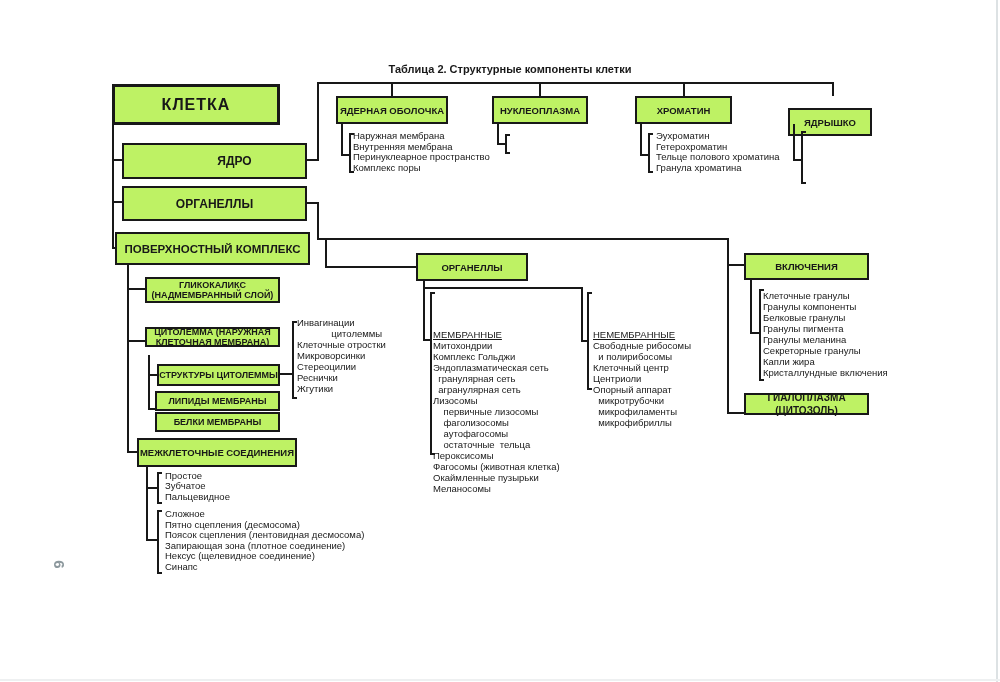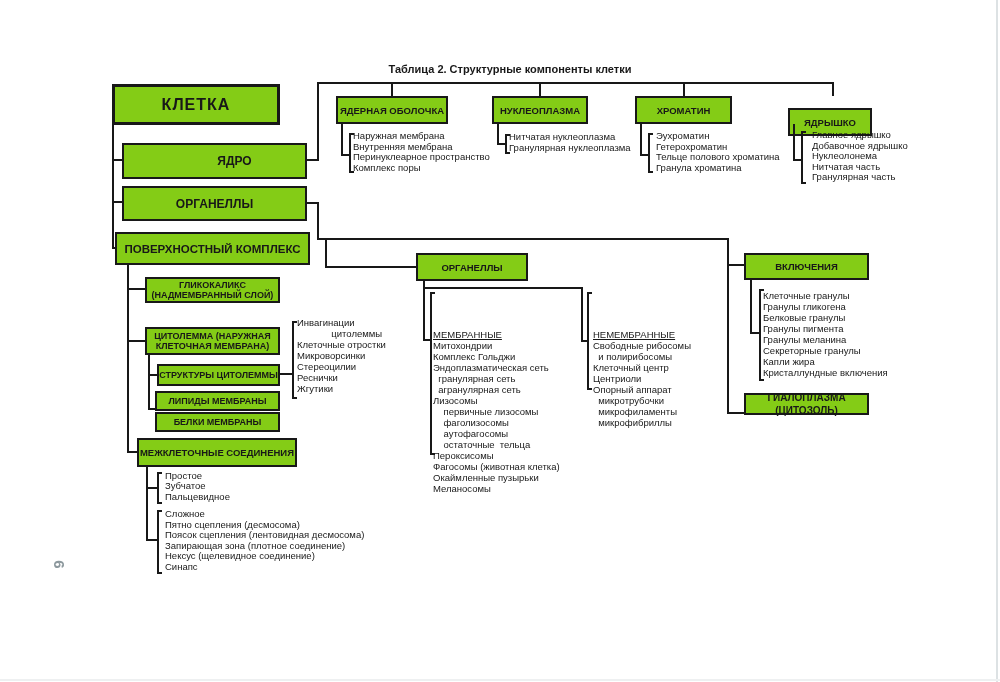--- a/index.html
+++ b/index.html
@@ -1,19 +1,19 @@
 <!DOCTYPE html>
 <html><head>
 <meta charset="utf-8">
 <style>
   html,body{margin:0;padding:0;background:#ffffff;}
   .page{position:relative;width:1000px;height:682px;background:#ffffff;overflow:hidden;
         font-family:"Liberation Sans",sans-serif;color:#181818;}
   .title{position:absolute;font-weight:bold;font-size:11px;text-align:center;}
-  .box{position:absolute;border:2.5px solid #181818;background:#84cc16;
+  .box{position:absolute;border:2.5px solid #181818;background:#bef264;
        display:flex;align-items:center;justify-content:center;text-align:center;
        font-weight:bold;white-space:pre-line;box-sizing:border-box;}
   .ln{position:absolute;background:#181818;}
   .br{position:absolute;width:5px;box-sizing:border-box;
       border-left:2px solid #181818;border-top:2px solid #181818;border-bottom:2px solid #181818;}
   .list{position:absolute;font-weight:normal;font-size:9.5px;line-height:11px;}
   .list div{white-space:pre;}
   .u{text-decoration:underline;margin-top:41px;}
   .lh106{line-height:10.6px;}
   .lh104{line-height:10.4px;}
@@ -34,54 +34,43 @@
   <div class="box" style="left:122px;top:186px;width:185px;height:35px;font-size:12px;">ОРГАНЕЛЛЫ</div>
   <div class="box" style="left:115px;top:232px;width:195px;height:33px;font-size:11.5px;">ПОВЕРХНОСТНЫЙ КОМПЛЕКС</div>
 
   <div class="box" style="left:336px;top:96px;width:112px;height:28px;font-size:9.5px;">ЯДЕРНАЯ ОБОЛОЧКА</div>
   <div class="box" style="left:492px;top:96px;width:96px;height:28px;font-size:9.5px;">НУКЛЕОПЛАЗМА</div>
   <div class="box" style="left:635px;top:96px;width:97px;height:28px;font-size:9.5px;">ХРОМАТИН</div>
   <div class="box" style="left:788px;top:96px;width:84px;height:28px;font-size:9.5px;margin-top:12px;">ЯДРЫШКО</div>
 
   <div class="box" style="left:145px;top:277px;width:135px;height:26px;font-size:9px;line-height:10.5px;">ГЛИКОКАЛИКС
 (НАДМЕМБРАННЫЙ СЛОЙ)</div>
-  <div class="box" style="left:145px;top:327px;width:135px;height:28px;font-size:9px;line-height:10.5px;">ЦИТОЛЕММА (НАРУЖНАЯ
+  <div class="box" style="left:145px;top:327px;width:135px;height:20px;font-size:9px;line-height:10.5px;">ЦИТОЛЕММА (НАРУЖНАЯ
 КЛЕТОЧНАЯ МЕМБРАНА)</div>
   <div class="box" style="left:157px;top:364px;width:123px;height:22px;font-size:9px;">СТРУКТУРЫ ЦИТОЛЕММЫ</div>
   <div class="box" style="left:155px;top:391px;width:125px;height:20px;font-size:9px;">ЛИПИДЫ МЕМБРАНЫ</div>
   <div class="box" style="left:155px;top:412px;width:125px;height:20px;font-size:9px;">БЕЛКИ МЕМБРАНЫ</div>
   <div class="box" style="left:137px;top:438px;width:160px;height:29px;font-size:9.5px;">МЕЖКЛЕТОЧНЫЕ СОЕДИНЕНИЯ</div>
 
   <div class="box" style="left:416px;top:253px;width:112px;height:28px;font-size:9.5px;">ОРГАНЕЛЛЫ</div>
   <div class="box" style="left:744px;top:253px;width:125px;height:27px;font-size:9.5px;">ВКЛЮЧЕНИЯ</div>
   <div class="box" style="left:744px;top:393px;width:125px;height:22px;font-size:10px;line-height:13px;">ГИАЛОПЛАЗМА
 (ЦИТОЗОЛЬ)</div>
 
   <div class="list lh106" style="left:353px;top:131px;">
       <div>Наружная мембрана</div>
       <div>Внутренняя мембрана</div>
       <div>Перинуклеарное пространство</div>
       <div>Комплекс поры</div>
     </div>
-  <div class="list lh106" style="left:509px;top:132px;">
-      <div>Нитчатая нуклеоплазма</div>
-      <div>Гранулярная нуклеоплазма</div>
-    </div>
   <div class="list lh106" style="left:656px;top:131px;">
       <div>Эухроматин</div>
       <div>Гетерохроматин</div>
       <div>Тельце полового хроматина</div>
       <div>Гранула хроматина</div>
-    </div>
-  <div class="list lh106" style="left:812px;top:130px;">
-      <div>Главное ядрышко</div>
-      <div>Добавочное ядрышко</div>
-      <div>Нуклеолонема</div>
-      <div>Нитчатая часть</div>
-      <div>Гранулярная часть</div>
     </div>
   <div class="list" style="left:297px;top:317px;">
       <div>Инвагинации</div>
       <div>             цитолеммы</div>
       <div>Клеточные отростки</div>
       <div>Микроворсинки</div>
       <div>Стереоцилии</div>
       <div>Реснички</div>
       <div>Жгутики</div>
     </div>
@@ -91,21 +80,21 @@
     <div><div>Митохондрии</div><div>Комплекс Гольджи</div><div>Эндоплазматическая сеть</div><div>  гранулярная сеть</div><div>  агранулярная сеть</div><div>Лизосомы</div><div>    первичные лизосомы</div><div>    фаголизосомы</div><div>    аутофагосомы</div><div>    остаточные  тельца</div><div>Пероксисомы</div><div>Фагосомы (животная клетка)</div><div>Окаймленные пузырьки</div><div>Меланосомы</div></div>
   </div>
 
   <div class="list" style="left:593px;top:288px;">
     <div class="u">НЕМЕМБРАННЫЕ</div>
     <div><div>Свободные рибосомы</div><div>  и полирибосомы</div><div>Клеточный центр</div><div>Центриоли</div><div>Опорный аппарат</div><div>  микротрубочки</div><div>  микрофиламенты</div><div>  микрофибриллы</div></div>
   </div>
 
   <div class="list" style="left:763px;top:290px;">
       <div>Клеточные гранулы</div>
-      <div>Гранулы гликогена</div>
+      <div>Гранулы компоненты</div>
       <div>Белковые гранулы</div>
       <div>Гранулы пигмента</div>
       <div>Гранулы меланина</div>
       <div>Секреторные гранулы</div>
       <div>Капли жира</div>
       <div>Кристаллундные включения</div>
     </div>
   <div class="list lh104" style="left:165px;top:471px;">
       <div>Простое</div>
       <div>Зубчатое</div>

